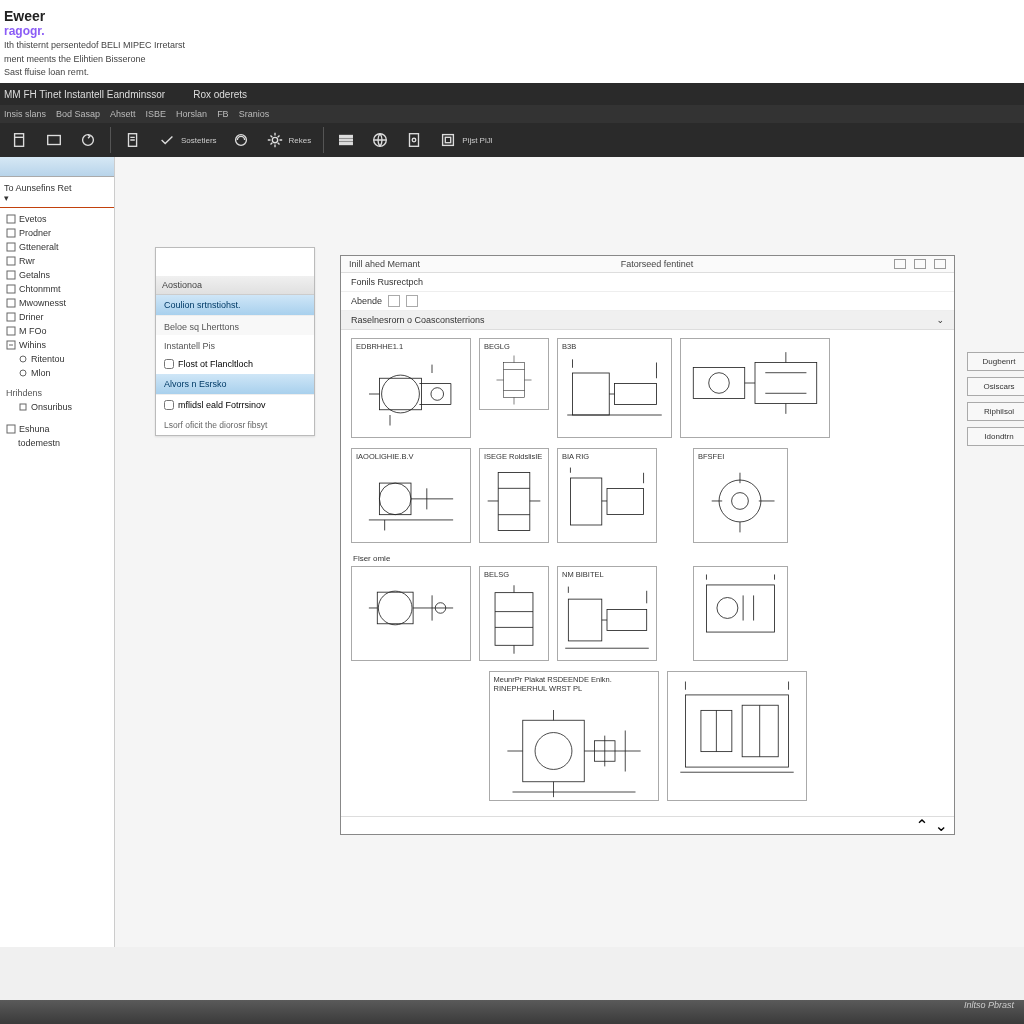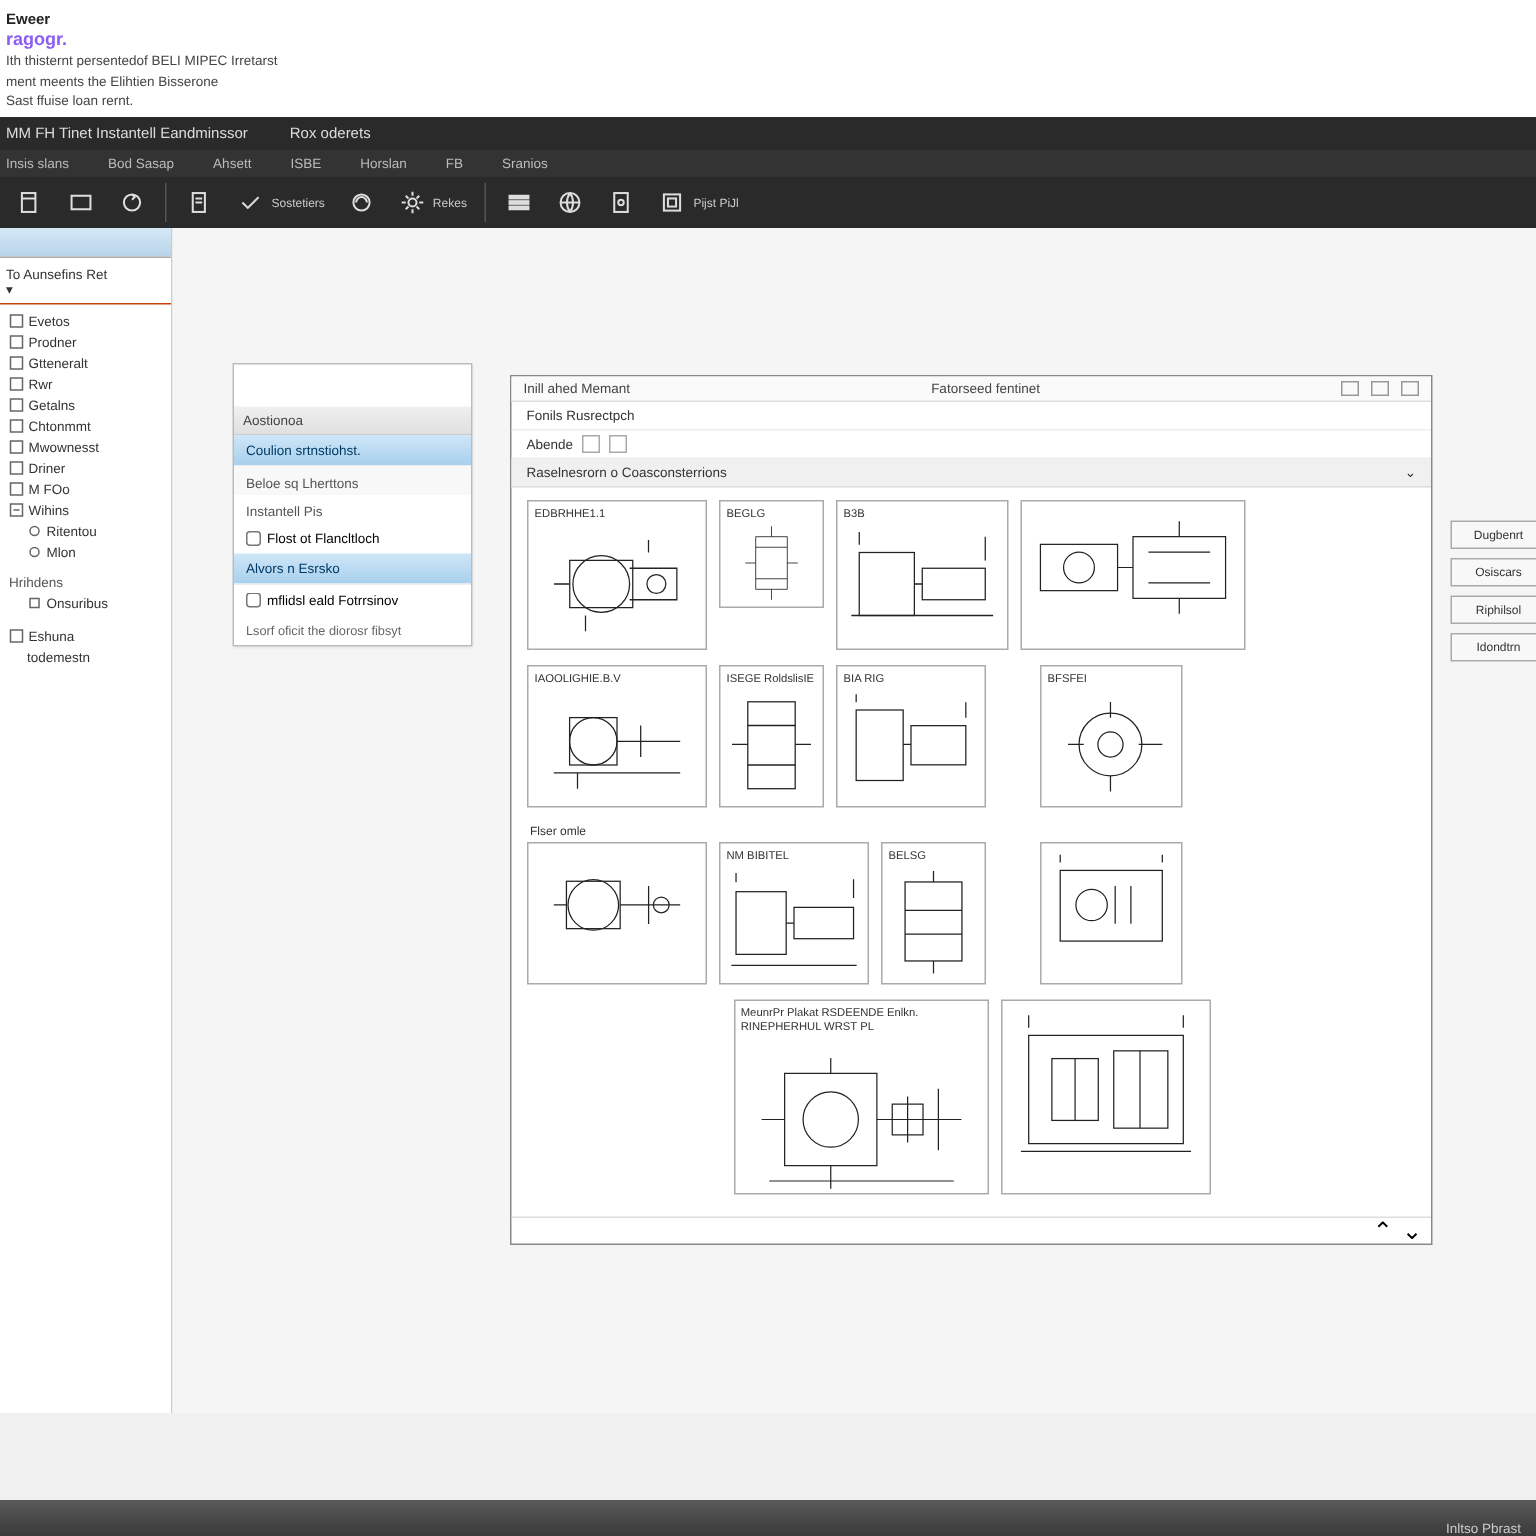--- a/index.html
+++ b/index.html
@@ -1,26 +1,26 @@
 <!DOCTYPE html>
 <html><head>
 <meta charset="utf-8">
 <style>
 * { box-sizing: border-box; margin: 0; padding: 0; font-family: "Segoe UI", Tahoma, sans-serif; }
 body { background: #f0f0f0; width: 1024px; height: 1024px; overflow: hidden; position: relative; }
 
 .header-area { background: #fff; padding: 8px 4px 4px; }
-.header-title { font-size: 10px; font-weight: bold; color: #222; }
+.header-title { font-size: 14px; font-weight: bold; color: #222; }
 .header-sub { font-size: 12px; font-weight: bold; color: #8b5cf6; }
 .header-desc { font-size: 9px; color: #444; line-height: 1.3; margin-top: 2px; }
 
 .menubar { background: #2a2a2a; color: #ccc; display: flex; align-items: center; font-size: 10px; height: 22px; padding: 0 4px; gap: 14px; }
 .menubar-title { color: #ddd; font-size: 10px; }
 
-.tabbar { background: #333; color: #bbb; display: flex; align-items: center; font-size: 9px; height: 18px; padding: 0 4px; gap: 26px; text-align: right; }
+.tabbar { background: #333; color: #bbb; display: flex; align-items: center; font-size: 9px; height: 18px; padding: 0 4px; gap: 10px; text-align: right; }
 .tabbar span { cursor: pointer; }
 
 .toolbar { background: #2a2a2a; color: #ddd; display: flex; align-items: center; height: 34px; padding: 0 6px; gap: 6px; }
 .toolbar-btn { display: flex; flex-direction: column; align-items: center; justify-content: center; gap: 1px; padding: 2px 4px; cursor: pointer; min-width: 28px; }
 .toolbar-btn .iconbox { width: 20px; height: 20px; display: flex; align-items: center; justify-content: center; }
 .toolbar-btn svg { width: 18px; height: 18px; fill: none; stroke: #ddd; stroke-width: 1.5; }
 .toolbar-label { font-size: 8px; color: #ccc; }
 .toolbar-sep { width: 1px; height: 26px; background: #555; margin: 0 2px; }
 .toolbar-wide { flex-direction: row; gap: 4px; }
 
@@ -66,21 +66,21 @@
 .thumb-cell { border: 1px solid #aaa; background: #fff; position: relative; padding: 2px; }
 .thumb-label { font-size: 7.5px; color: #333; padding: 1px 2px; }
 .thumb-drawing { width: 100%; height: calc(100% - 10px); }
 .thumb-drawing svg { width: 100%; height: 100%; }
 
 .side-btns { position: absolute; left: 852px; top: 195px; width: 64px; display: flex; flex-direction: column; gap: 6px; }
 .side-btn { border: 1px solid #aaa; background: #f8f8f8; padding: 4px 2px; font-size: 8px; color: #333; text-align: center; cursor: pointer; }
 
 .doc-statusbar { height: 18px; border-top: 1px solid #ddd; display: flex; justify-content: flex-end; align-items: center; padding: 0 6px; gap: 6px; }
 
-.app-footer { position: absolute; bottom: 0; left: 0; right: 0; height: 24px; background: linear-gradient(#5a5a5a,#3a3a3a); display: flex; justify-content: flex-end; align-items: flex-end; padding: 0 10px; }
+.app-footer { position: absolute; bottom: 0; left: 0; right: 0; height: 24px; background: linear-gradient(#5a5a5a,#3a3a3a); display: flex; justify-content: flex-end; align-items: flex-start; padding: 0 10px; font-style: italic; }
 .footer-text { font-size: 9px; color: #ccc; }
 
 
 .mech svg { stroke: #222; stroke-width: 0.8; fill: none; }
 </style>
 </head>
 <body>
 
 <div class="header-area">
   <div class="header-title">Eweer</div>
@@ -449,33 +449,33 @@
           <div class="thumb-label" style="font-size:8px;margin-bottom:2px">Flser omle</div>
           <div class="thumb-row">
             <div class="thumb-cell mech" style="width:120px;height:95px">
               <div class="thumb-drawing"><svg viewBox="0 0 100 75">
                     <circle cx="35" cy="37" r="16"></circle>
                     <rect x="18" y="22" width="34" height="30"></rect>
                     <path d="M52 37h38M70 25v24M10 37h8"></path>
                     <circle cx="78" cy="37" r="5"></circle>
                   </svg></div>
             </div>
+            <div class="thumb-cell mech" style="width:70px;height:95px">
+              <div class="thumb-label">BELSG</div>
+              <div class="thumb-drawing"><svg viewBox="0 0 60 75">
+                    <rect x="12" y="12" width="36" height="50"></rect>
+                    <path d="M12 30h36M12 45h36M30 5v7M30 62v8"></path>
+                  </svg></div>
+            </div>
             <div class="thumb-cell mech" style="width:100px;height:95px">
               <div class="thumb-label">NM BIBITEL</div>
               <div class="thumb-drawing"><svg viewBox="0 0 90 75">
                     <rect x="8" y="18" width="32" height="40"></rect>
                     <rect x="45" y="28" width="38" height="20"></rect>
                     <path d="M40 38h5M8 12v-6M83 22v-12M5 65h80"></path>
-                  </svg></div>
-            </div>
-            <div class="thumb-cell mech" style="width:70px;height:95px">
-              <div class="thumb-label">BELSG</div>
-              <div class="thumb-drawing"><svg viewBox="0 0 60 75">
-                    <rect x="12" y="12" width="36" height="50"></rect>
-                    <path d="M12 30h36M12 45h36M30 5v7M30 62v8"></path>
                   </svg></div>
             </div>
             <div style="width:20px"></div>
             <div class="thumb-cell mech" style="width:95px;height:95px">
               <div class="thumb-drawing"><svg viewBox="0 0 85 75">
                     <rect x="10" y="15" width="65" height="45"></rect>
                     <circle cx="30" cy="37" r="10"></circle>
                     <path d="M45 25v24M55 25v24M10 10v-5M75 10v-5"></path>
                   </svg></div>
             </div>

